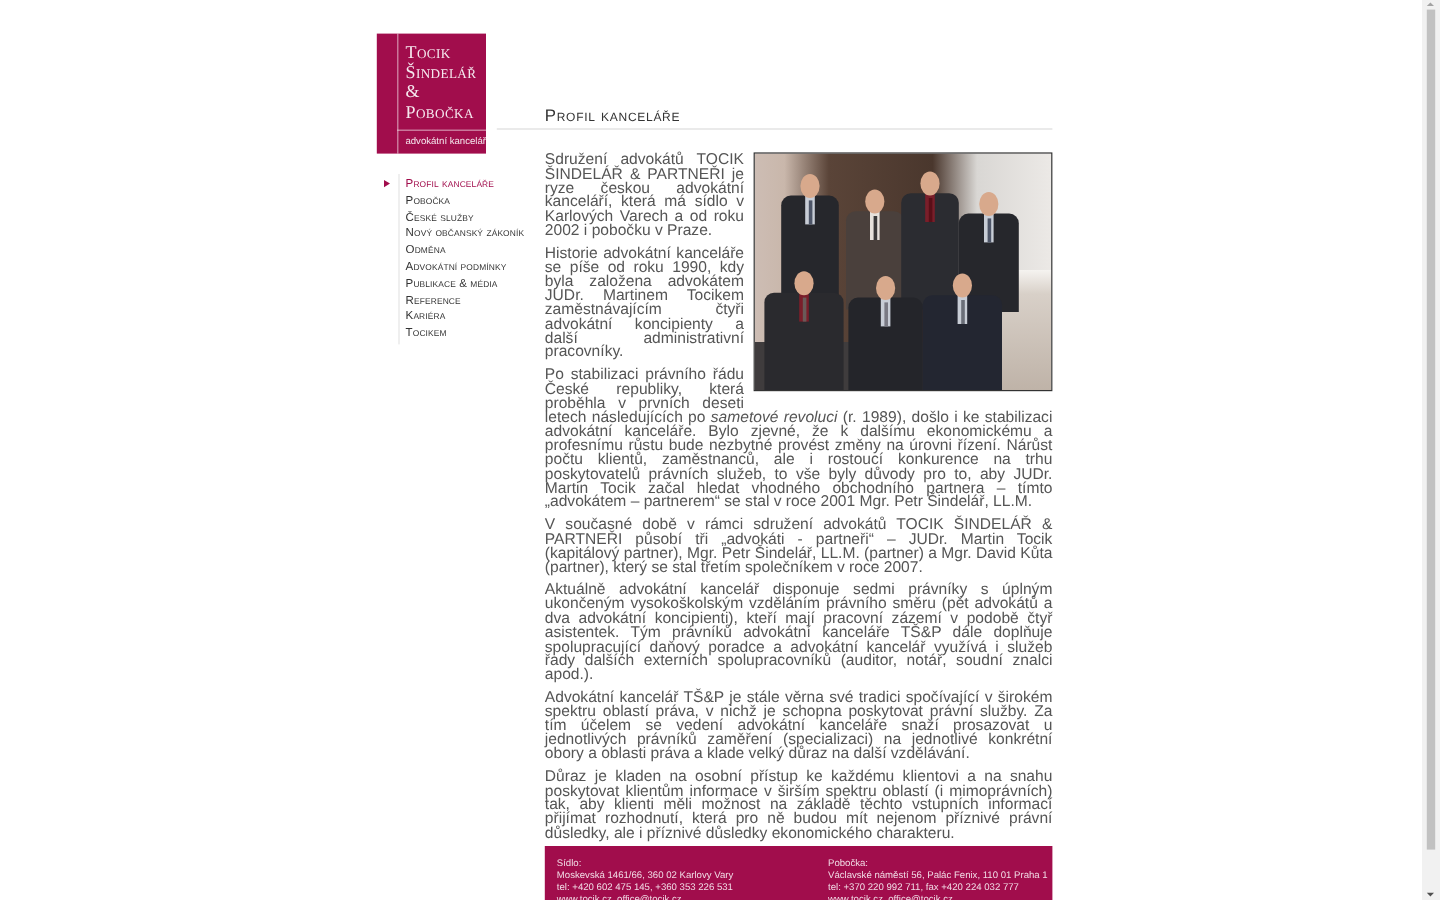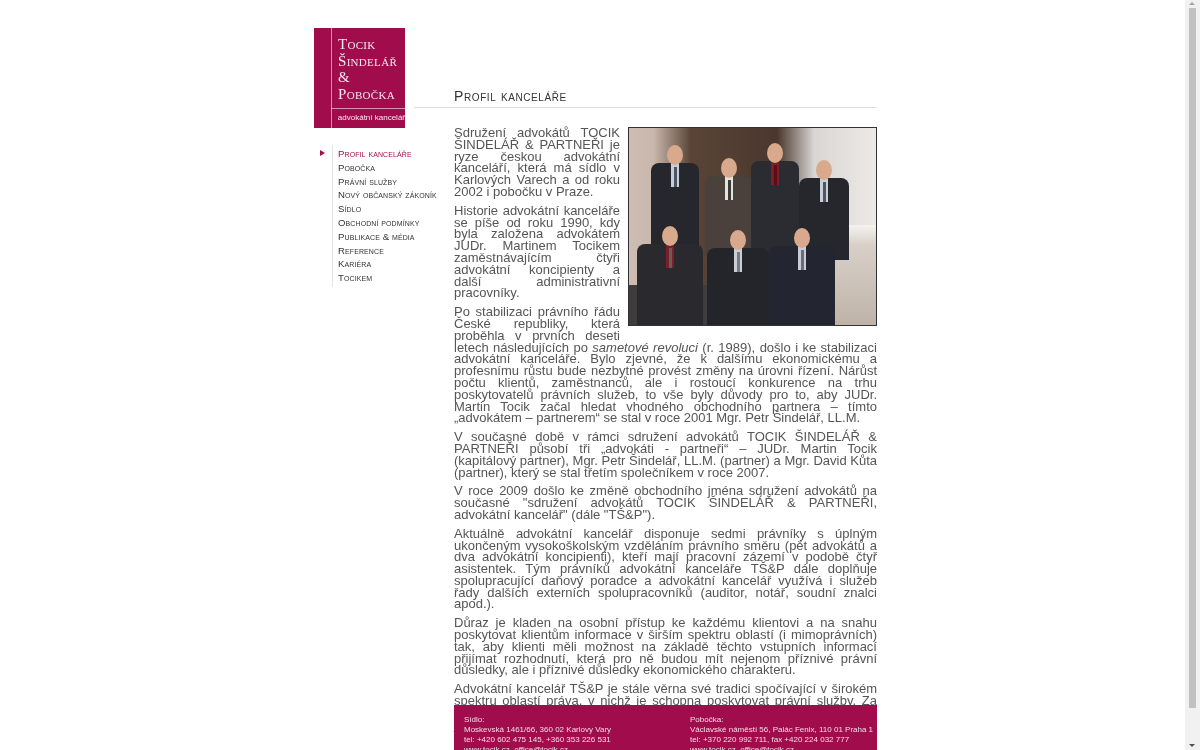--- a/index.html
+++ b/index.html
@@ -99,24 +99,24 @@
   <div class="title-bar">
     <div class="t">Profil kanceláře</div>
   </div>
 
   <nav class="nav">
     <a class="item active">
       <span class="arrow"></span>
       <span>Profil kanceláře</span>
     </a>
     <a class="item"><span>Pobočka</span></a>
-    <a class="item"><span>Právní služby</span></a>
+    <a class="item"><span>České služby</span></a>
     <a class="item"><span>Nový občanský zákoník</span></a>
-    <a class="item"><span>Sídlo</span></a>
-    <a class="item"><span>Obchodní podmínky</span></a>
+    <a class="item"><span>Odměna</span></a>
+    <a class="item"><span>Advokátní podmínky</span></a>
     <a class="item"><span>Publikace &amp; média</span></a>
     <a class="item"><span>Reference</span></a>
     <a class="item"><span>Kariéra</span></a>
     <a class="item"><span>Tocikem</span></a>
   </nav>
 
   <div class="content">
     <div class="photo">
       <div class="counter"></div>
       <div class="sofa"></div>
@@ -160,24 +160,23 @@
           <div class="body" style="background:#232631"></div>
           <div class="shirt"></div>
           <div class="tie" style="background:#6a6e78"></div>
           <div class="head"></div>
         </div>
     </div>
     <p>Sdružení advokátů TOCIK ŠINDELÁŘ &amp; PARTNEŘI je ryze českou advokátní kanceláří, která má sídlo v Karlových Varech a od roku 2002 i pobočku v Praze.</p>
     <p>Historie advokátní kanceláře se píše od roku 1990, kdy byla založena advokátem JUDr. Martinem Tocikem zaměstnávajícím čtyři advokátní koncipienty a další administrativní pracovníky.</p>
     <p><span>Po stabilizaci právního řádu České republiky, která proběhla v prvních deseti letech následujících po </span><em>sametové revoluci</em><span> (r. 1989), došlo i ke stabilizaci advokátní kanceláře. Bylo zjevné, že k dalšímu ekonomickému a profesnímu růstu bude nezbytné provést změny na úrovni řízení. Nárůst počtu klientů, zaměstnanců, ale i rostoucí konkurence na trhu poskytovatelů právních služeb, to vše byly důvody pro to, aby JUDr. Martin Tocik začal hledat vhodného obchodního partnera – tímto „advokátem – partnerem“ se stal v roce 2001 Mgr. Petr Šindelář, LL.M.</span></p>
     <p>V současné době v rámci sdružení advokátů TOCIK ŠINDELÁŘ &amp; PARTNEŘI působí tři „advokáti - partneři“ – JUDr. Martin Tocik (kapitálový partner), Mgr. Petr Šindelář, LL.M. (partner) a Mgr. David Kůta (partner), který se stal třetím společníkem v roce 2007.</p>
-    <p>V roce 2009 došlo ke změně obchodního jména sdružení advokátů na současné "sdružení advokátů TOCIK ŠINDELÁŘ &amp; PARTNEŘI, advokátní kancelář" (dále "TŠ&amp;P").</p>
     <p>Aktuálně advokátní kancelář disponuje sedmi právníky s úplným ukončeným vysokoškolským vzděláním právního směru (pět advokátů a dva advokátní koncipienti), kteří mají pracovní zázemí v podobě čtyř asistentek. Tým právníků advokátní kanceláře TŠ&amp;P dále doplňuje spolupracující daňový poradce a advokátní kancelář využívá i služeb řady dalších externích spolupracovníků (auditor, notář, soudní znalci apod.).</p>
+    <p>Advokátní kancelář TŠ&amp;P je stále věrna své tradici spočívající v širokém spektru oblastí práva, v nichž je schopna poskytovat právní služby. Za tím účelem se vedení advokátní kanceláře snaží prosazovat u jednotlivých právníků zaměření (specializaci) na jednotlivé konkrétní obory a oblasti práva a klade velký důraz na další vzdělávání.</p>
     <p>Důraz je kladen na osobní přístup ke každému klientovi a na snahu poskytovat klientům informace v širším spektru oblastí (i mimoprávních) tak, aby klienti měli možnost na základě těchto vstupních informací přijímat rozhodnutí, která pro ně budou mít nejenom příznivé právní důsledky, ale i příznivé důsledky ekonomického charakteru.</p>
-    <p>Advokátní kancelář TŠ&amp;P je stále věrna své tradici spočívající v širokém spektru oblastí práva, v nichž je schopna poskytovat právní služby. Za tím účelem se vedení advokátní kanceláře snaží prosazovat u jednotlivých právníků zaměření (specializaci) na jednotlivé konkrétní obory a oblasti práva a klade velký důraz na další vzdělávání.</p>
   </div>
 
   <div class="footer">
     <div class="col left">
       <div>Sídlo:</div>
       <div>Moskevská 1461/66, 360 02 Karlovy Vary</div>
       <div>tel: +420 602 475 145, +360 353 226 531</div>
       <div>www.tocik.cz, office@tocik.cz</div>
     </div>
     <div class="col right">

